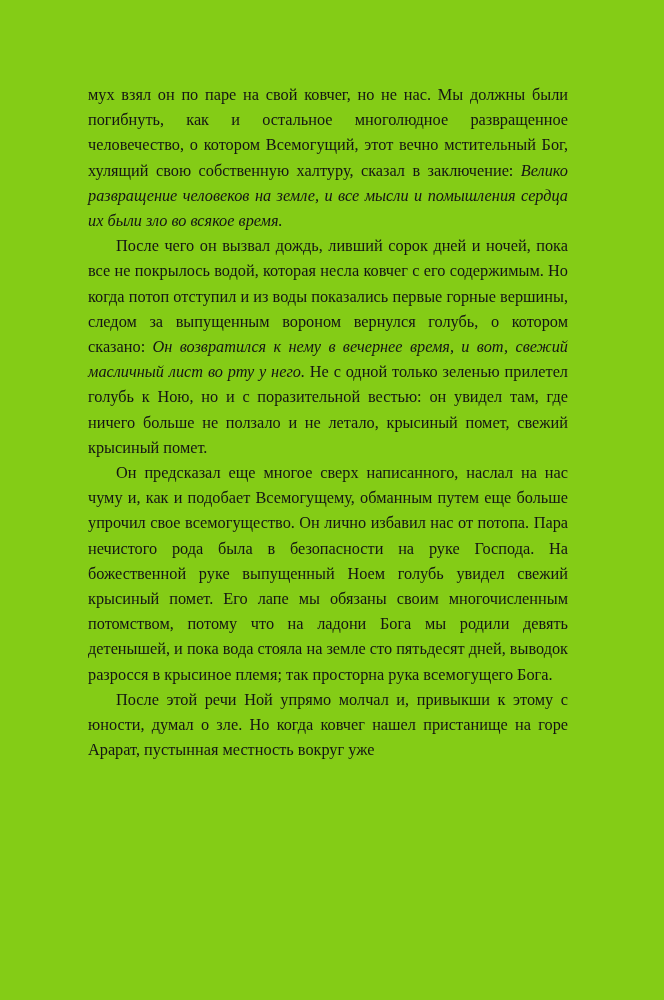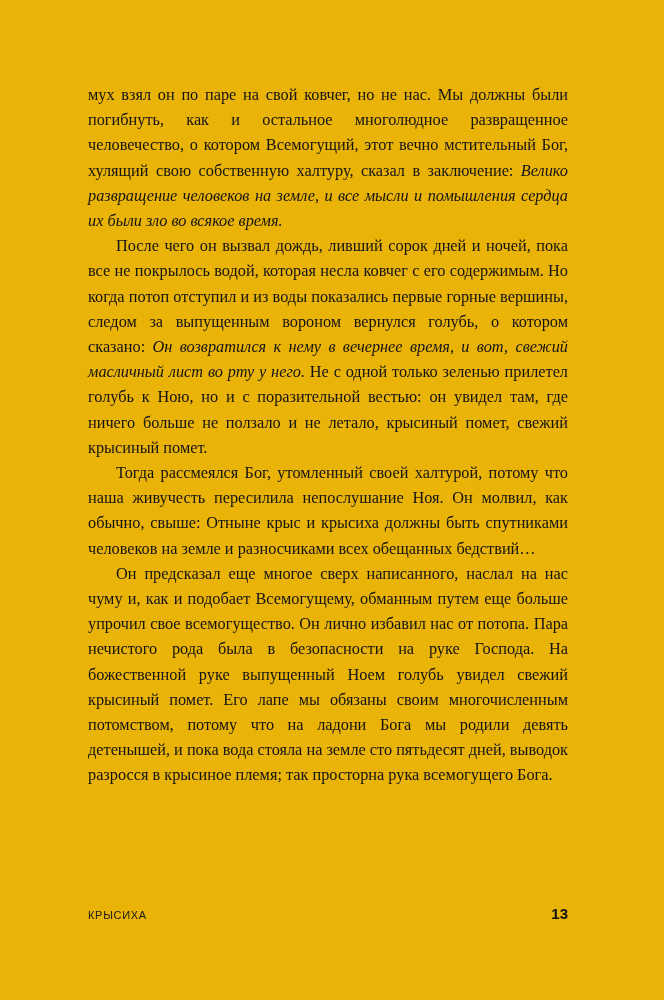--- a/index.html
+++ b/index.html
@@ -14,21 +14,21 @@
     color: #111111;
     position: relative;
     overflow: hidden;
   }
   .page {
     position: absolute;
     left: 0;
     top: 0;
     width: 664px;
     height: 1000px;
-    background: #eab308;
+    background: #84cc16;
   }
   .text-column {
     position: absolute;
     left: 88px;
     top: 82px;
     width: 480px;
   }
   p.para {
     margin: 0;
     font-size: 16.3px;
@@ -74,25 +74,21 @@
 <div class="page">
 
   <div class="text-column">
     <p class="para">
       <span>мух взял он по паре на свой ковчег, но не нас. Мы должны были погибнуть, как и остальное многолюдное развращенное человечество, о котором Всемогущий, этот вечно мстительный Бог, хулящий свою собственную халтуру, сказал в заключение: </span><em>Велико развращение человеков на земле, и все мысли и помышления сердца их были зло во всякое время.</em>
     </p>
     <p class="para indent">
       <span>После чего он вызвал дождь, ливший сорок дней и ночей, пока все не покрылось водой, которая несла ковчег с его содержимым. Но когда потоп отступил и из воды показались первые горные вершины, следом за выпущенным вороном вернулся голубь, о котором сказано: </span><em>Он возвратился к нему в вечернее время, и вот, свежий масличный лист во рту у него.</em><span> Не с одной только зеленью прилетел голубь к Ною, но и с поразительной вестью: он увидел там, где ничего больше не ползало и не летало, крысиный помет, свежий крысиный помет.</span>
     </p>
     <p class="para indent">
-      <span>Тогда рассмеялся Бог, утомленный своей халтурой, потому что наша живучесть пересилила непослушание Ноя. Он молвил, как обычно, свыше: Отныне крыс и крысиха должны быть спутниками человеков на земле и разносчиками всех обещанных бедствий…</span>
+      <span>Он предсказал еще многое сверх написанного, наслал на нас чуму и, как и подобает Всемогущему, обманным путем еще больше упрочил свое всемогущество. Он лично избавил нас от потопа. Пара нечистого рода была в безопасности на руке Господа. На божественной руке выпущенный Ноем голубь увидел свежий крысиный помет. Его лапе мы обязаны своим многочисленным потомством, потому что на ладони Бога мы родили девять детенышей, и пока вода стояла на земле сто пятьдесят дней, выводок разросся в крысиное племя; так просторна рука всемогущего Бога.</span>
     </p>
     <p class="para indent">
-      <span>Он предсказал еще многое сверх написанного, наслал на нас чуму и, как и подобает Всемогущему, обманным путем еще больше упрочил свое всемогущество. Он лично избавил нас от потопа. Пара нечистого рода была в безопасности на руке Господа. На божественной руке выпущенный Ноем голубь увидел свежий крысиный помет. Его лапе мы обязаны своим многочисленным потомством, потому что на ладони Бога мы родили девять детенышей, и пока вода стояла на земле сто пятьдесят дней, выводок разросся в крысиное племя; так просторна рука всемогущего Бога.</span>
+      <span>После этой речи Ной упрямо молчал и, привыкши к этому с юности, думал о зле. Но когда ковчег нашел пристанище на горе Арарат, пустынная местность вокруг уже</span>
     </p>
   </div>
 
-  <div class="footer">
-    <span class="footer-title">КРЫСИХА</span>
-    <span class="footer-page">13</span>
-  </div>
 
 </div>
 
 </body></html>

